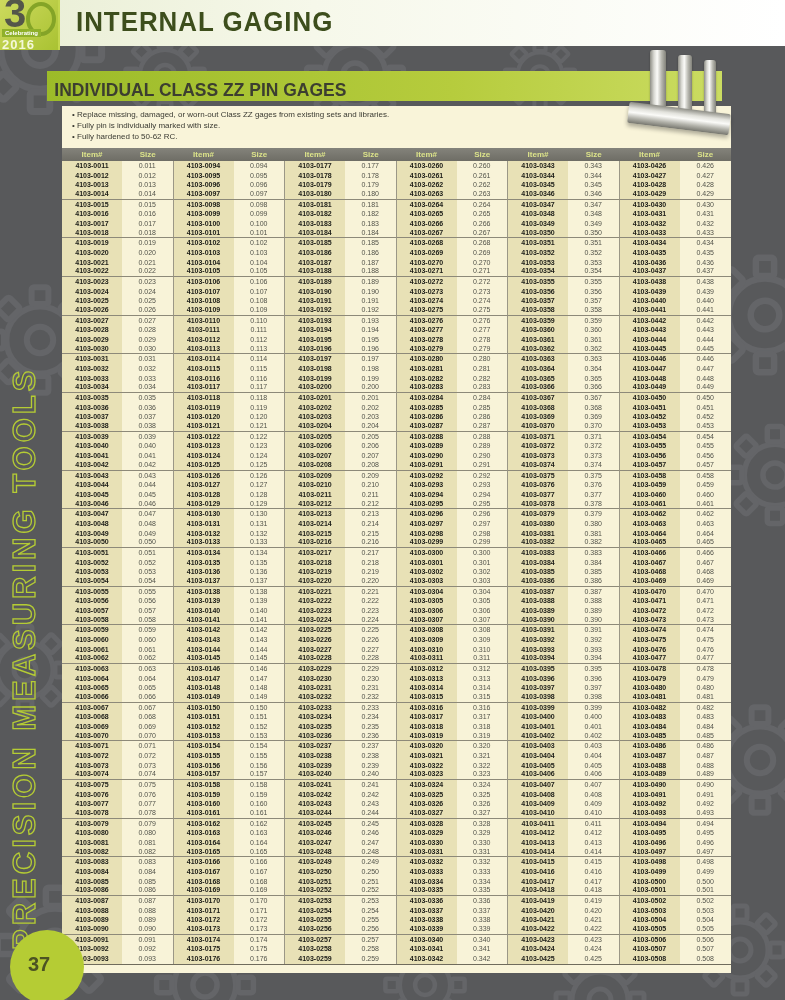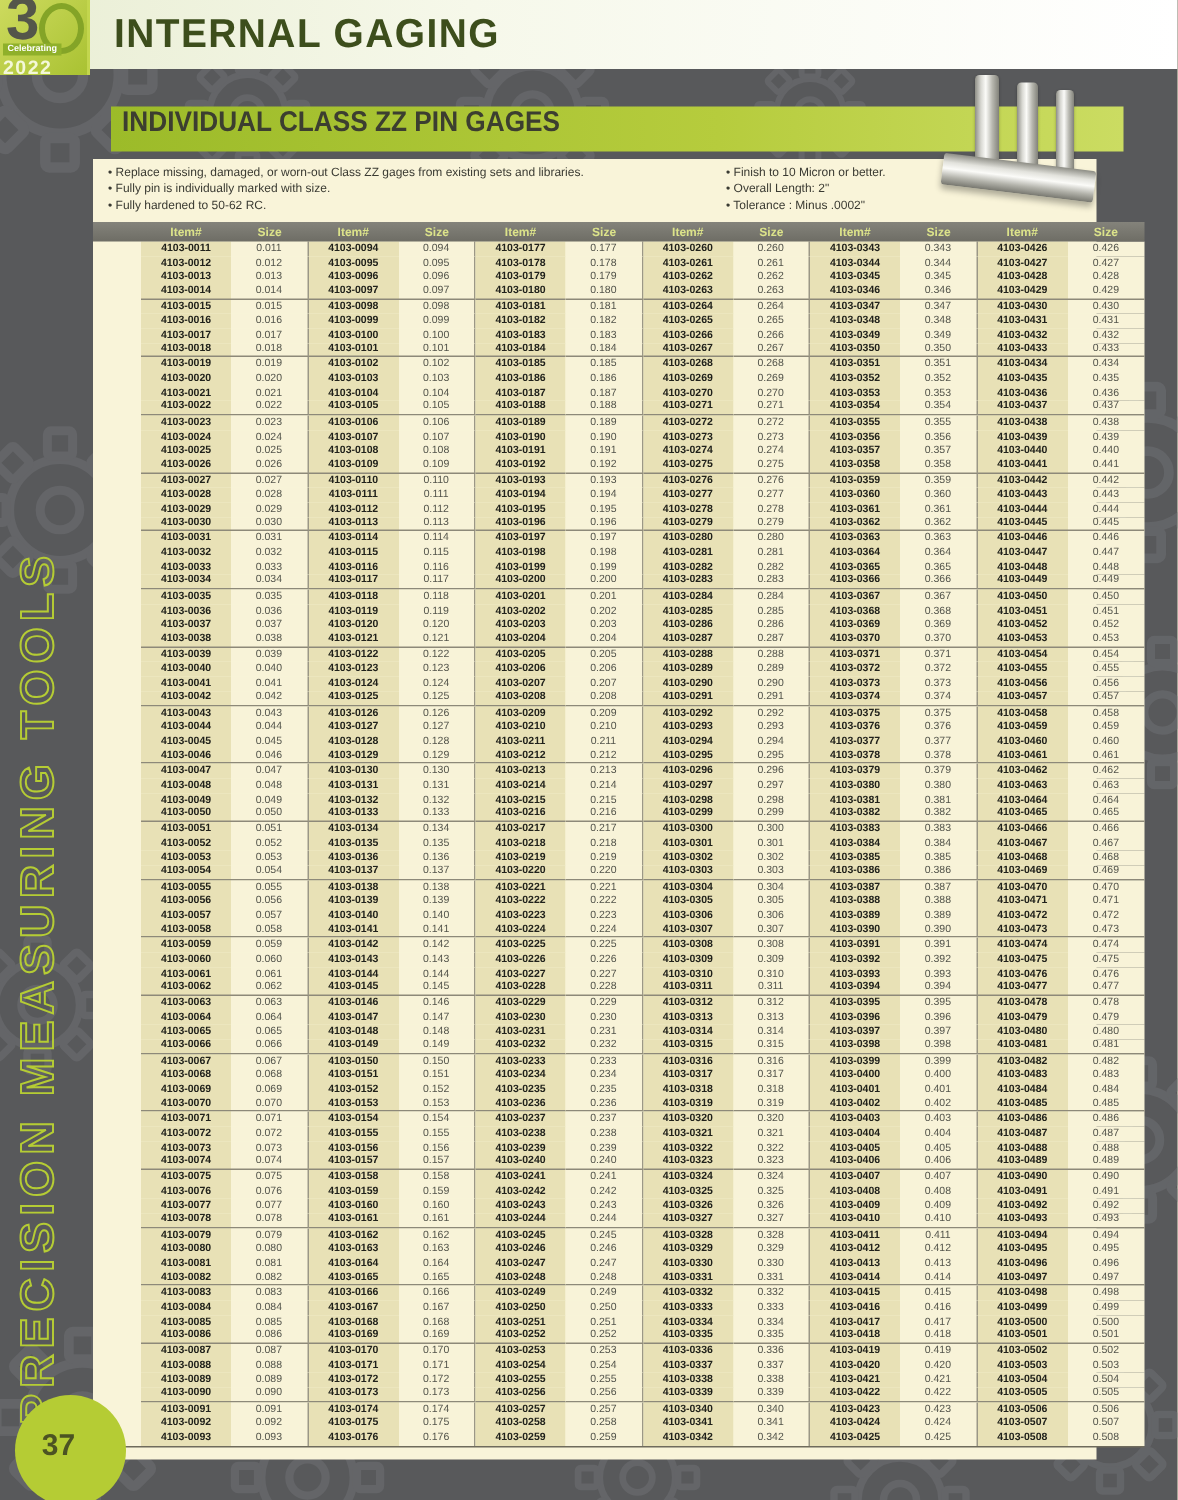--- a/index.html
+++ b/index.html
@@ -12,33 +12,33 @@
   .title{position:absolute;left:76px;top:7px;font-size:27px;font-weight:bold;
     color:#3d4e1c;letter-spacing:1px;transform:scaleX(.96);transform-origin:left;z-index:3;white-space:nowrap;}
   
   .logo{position:absolute;left:0;top:0;width:58px;height:50px;z-index:4;
     background:linear-gradient(135deg,#cdda5e,#a9c232);overflow:hidden;border-right:2px solid #c3d64e;}
   .logo .big3{position:absolute;left:4px;top:-9px;font-size:40px;font-weight:bold;color:#54564a;}
   .logo .gearzero{position:absolute;left:26px;top:2px;width:22px;height:26px;border:4px solid #84a427;border-radius:50%;}
   .logo .celeb{position:absolute;left:2px;top:29px;background:#8fb02a;color:#fff;font-size:6px;padding:1px 3px;font-weight:bold;}
   .logo .year{position:absolute;left:2px;top:37px;font-size:13px;font-weight:bold;color:#f4f8d9;letter-spacing:1px;}
   
-  .sectionbar{position:absolute;left:74px;top:71px;width:675px;height:30px;z-index:2;
-    background:linear-gradient(90deg,#9cbb29,#b6cc3d 60%,#cbdc62);display:flex;align-items:flex-start;}
+  .sectionbar{position:absolute;left:47px;top:71px;width:675px;height:30px;z-index:2;
+    background:linear-gradient(90deg,#9cbb29,#b6cc3d 60%,#cbdc62);display:flex;align-items:flex-end;}
   .sectionbar span{font-size:19px;font-weight:800;color:#3c3e30;padding-left:8px;
     transform:scaleX(.92);transform-origin:left;white-space:nowrap;letter-spacing:0;}
   
   .content{position:absolute;left:62px;top:106px;width:669px;height:867px;background:#f9f4d9;z-index:2;}
   .bullets{position:absolute;top:3px;font-size:8px;color:#3a3a32;line-height:11px;}
   .bullets.left{left:10px;width:400px;}
   .bullets.right{left:422px;width:230px;}
   .bullets div{white-space:nowrap;}
   .bullets .b::before{content:"•  ";}
   
-  .tgrid{display:grid;grid-template-columns:repeat(6,60px 51.5px);width:669px;padding-left:32px;}
+  .tgrid{display:grid;grid-template-columns:repeat(6,60px 51.5px);width:669px;}
   .thead{position:absolute;left:0;top:42px;height:13px;z-index:2;
     background:linear-gradient(#84837b,#6e6d65);}
   .thead .hc{font-size:8px;font-weight:bold;color:#dce38a;text-align:center;line-height:13px;}
   .tbody{position:absolute;left:0;top:55px;grid-auto-rows:9.675px;border-bottom:1px solid #6f6b5c;}
   .cell{font-size:7px;text-align:center;line-height:9.7px;overflow:hidden;white-space:nowrap;}
   .cell.item{font-weight:bold;color:#20211b;background:#e8e1b6;}
   .cell.size{color:#52534a;background:#f8f3d8;}
   .cell.sep{border-right:1px solid #9b9786;}
   .cell.grp{border-bottom:1px solid #8d8979;line-height:8.7px;}
   
@@ -120,37 +120,32 @@
     <use href="#gear"></use>
   </svg>
 
 <div class="topband"></div>
 <div class="title">INTERNAL GAGING</div>
 
 <div class="logo">
   <div class="big3">3</div>
   <div class="gearzero"></div>
   <div class="celeb">Celebrating</div>
-  <div class="year">2022</div>
+  <div class="year">2016</div>
 </div>
 
 <div class="sectionbar">
   <span>INDIVIDUAL CLASS ZZ PIN GAGES</span>
 </div>
 
 <div class="content">
   <div class="bullets left">
       <div class="b">Replace missing, damaged, or worn-out Class ZZ gages from existing sets and libraries.</div>
       <div class="b">Fully pin is individually marked with size.</div>
       <div class="b">Fully hardened to 50-62 RC.</div>
-    </div>
-  <div class="bullets right">
-      <div class="b">Finish to 10 Micron or better.</div>
-      <div class="b">Overall Length: 2"</div>
-      <div class="b">Tolerance : Minus .0002"</div>
     </div>
   <div class="thead tgrid">
       <div class="hc">Item#</div>
       <div class="hc">Size</div>
       <div class="hc">Item#</div>
       <div class="hc">Size</div>
       <div class="hc">Item#</div>
       <div class="hc">Size</div>
       <div class="hc">Item#</div>
       <div class="hc">Size</div>

